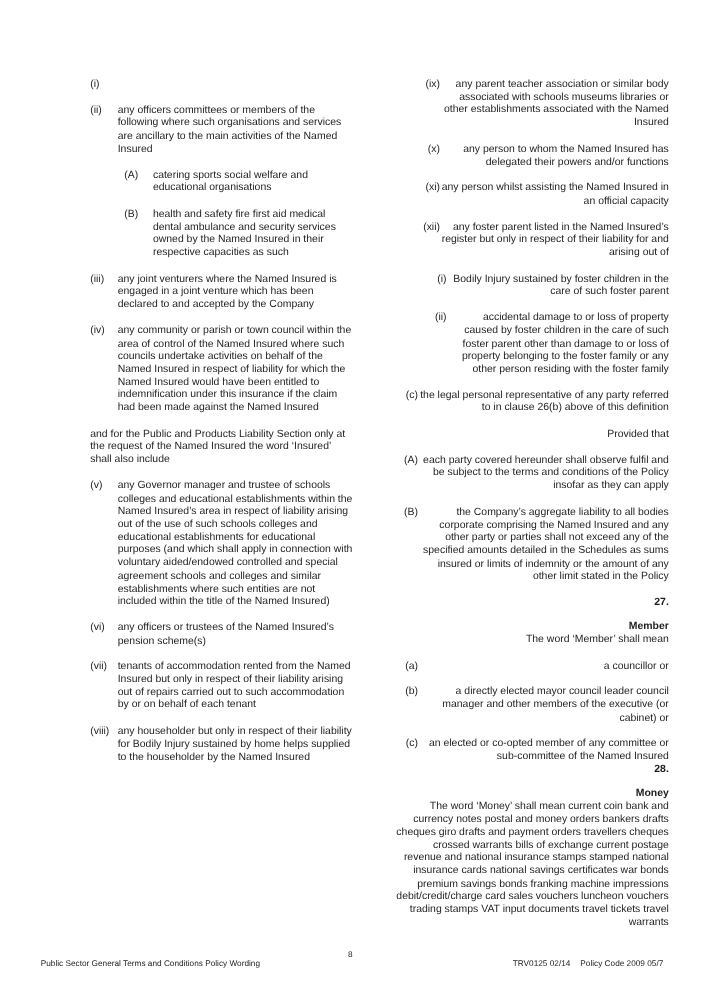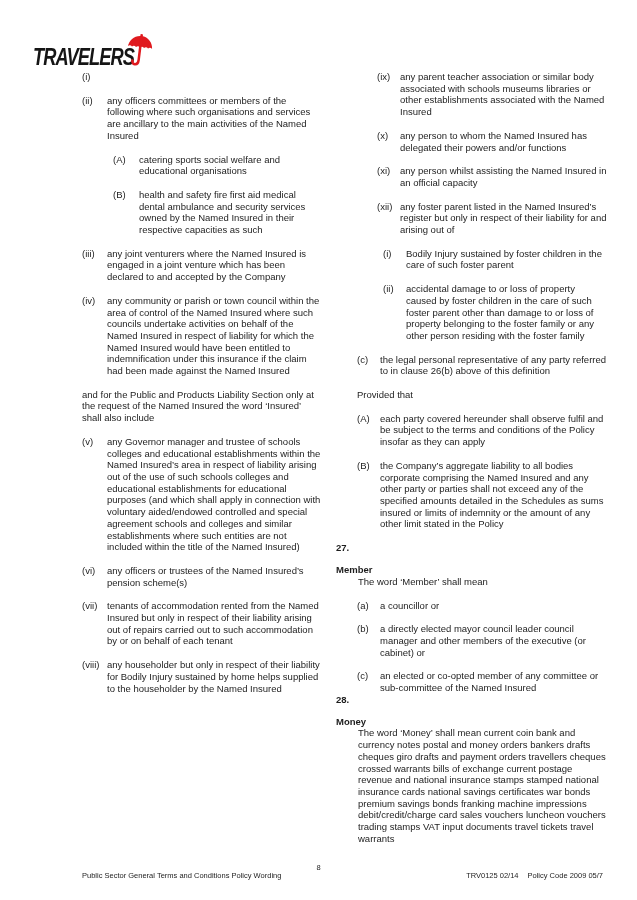--- a/index.html
+++ b/index.html
@@ -17,21 +17,21 @@
     letter-spacing:-1.2px; color:#151515;
     transform:scaleX(0.76); transform-origin:left center; white-space:nowrap;
     line-height:26px; margin-top:4px;
   }
   .umbrella { position:absolute; left:93px; top:-6px; transform:rotate(7deg); }
 
   
   .doc { font-size:9.5px; line-height:11.7px; color:#1d1d1d; }
   .col { position:absolute; top:71px; }
   .col-left  { left:82px;  width:240px; }
-  .col-right { left:336px; width:272px; }
+  .col-right { left:336px; width:272px;text-align:right; }
 
   .item { display:flex; margin-bottom:12px; }
   .item:last-child { margin-bottom:0; }
   .marker { flex:0 0 25px; }
   .txt { flex:1; }
 
   
   .l-sub { margin-left:31px; }
   .l-sub .marker { flex:0 0 26px; }
 
@@ -43,41 +43,30 @@
   .r3 { margin-left:47px; }           
   .r3 .marker { flex:0 0 23px; }
 
   .section-head { display:flex; margin-bottom:0;flex-direction:column; }
   .section-head .num { flex:0 0 22px; font-weight:bold; }
   .section-head .title { font-weight:bold; }
   .section-intro { margin-left:22px; margin-bottom:12px; }
   .section-body { margin-left:22px; }
 
   
-  .footer-left  { position:absolute; left:37px; top:871px; font-size:7.5px;margin-left:45px; }
+  .footer-left  { position:absolute; left:37px; top:871px; font-size:7.5px; }
   .footer-page  { position:absolute; left:0; width:637px; top:863px; text-align:center; font-size:7.5px; }
   .footer-right { position:absolute; right:34px; top:871px; font-size:7.5px; white-space:nowrap; }
   .footer-right .gap { display:inline-block; width:9px; }
 </style>
 </head>
 <body>
 
 <div class="page">
 
-  <div class="logo">
-    <span class="logo-text">TRAVELERS</span>
-    <svg class="umbrella" width="27" height="38" viewBox="0 0 30 42">
-      <path fill="#e01a1f" d="M15 2 C7.2 2 1.8 8.6 1.3 14.8
-        Q3.55 12.5 5.8 14.8 Q8.05 12.5 10.3 14.8
-        Q12.55 12.5 14.8 14.8 Q17.05 12.5 19.3 14.8
-        Q21.55 12.5 23.8 14.8 Q26.05 12.5 28.3 14.8
-        C28.2 8.6 22.8 2 15 2 Z"></path>
-      <path fill="none" stroke="#e01a1f" stroke-width="2.8" stroke-linecap="round" d="M15 0.8 L15 29 Q15 34 11.3 34 Q8.2 34 8.2 30.2"></path>
-    </svg>
-  </div>
 
   <div class="col col-left doc">
     <div class="item">
       <span class="marker">(i)</span>
     </div>
     <div class="item">
       <span class="marker">(ii)</span>
       <span class="txt">any officers committees or members of the following where such organisations and services are ancillary to the main activities of the Named Insured</span>
     </div>
     <div class="item l-sub">

